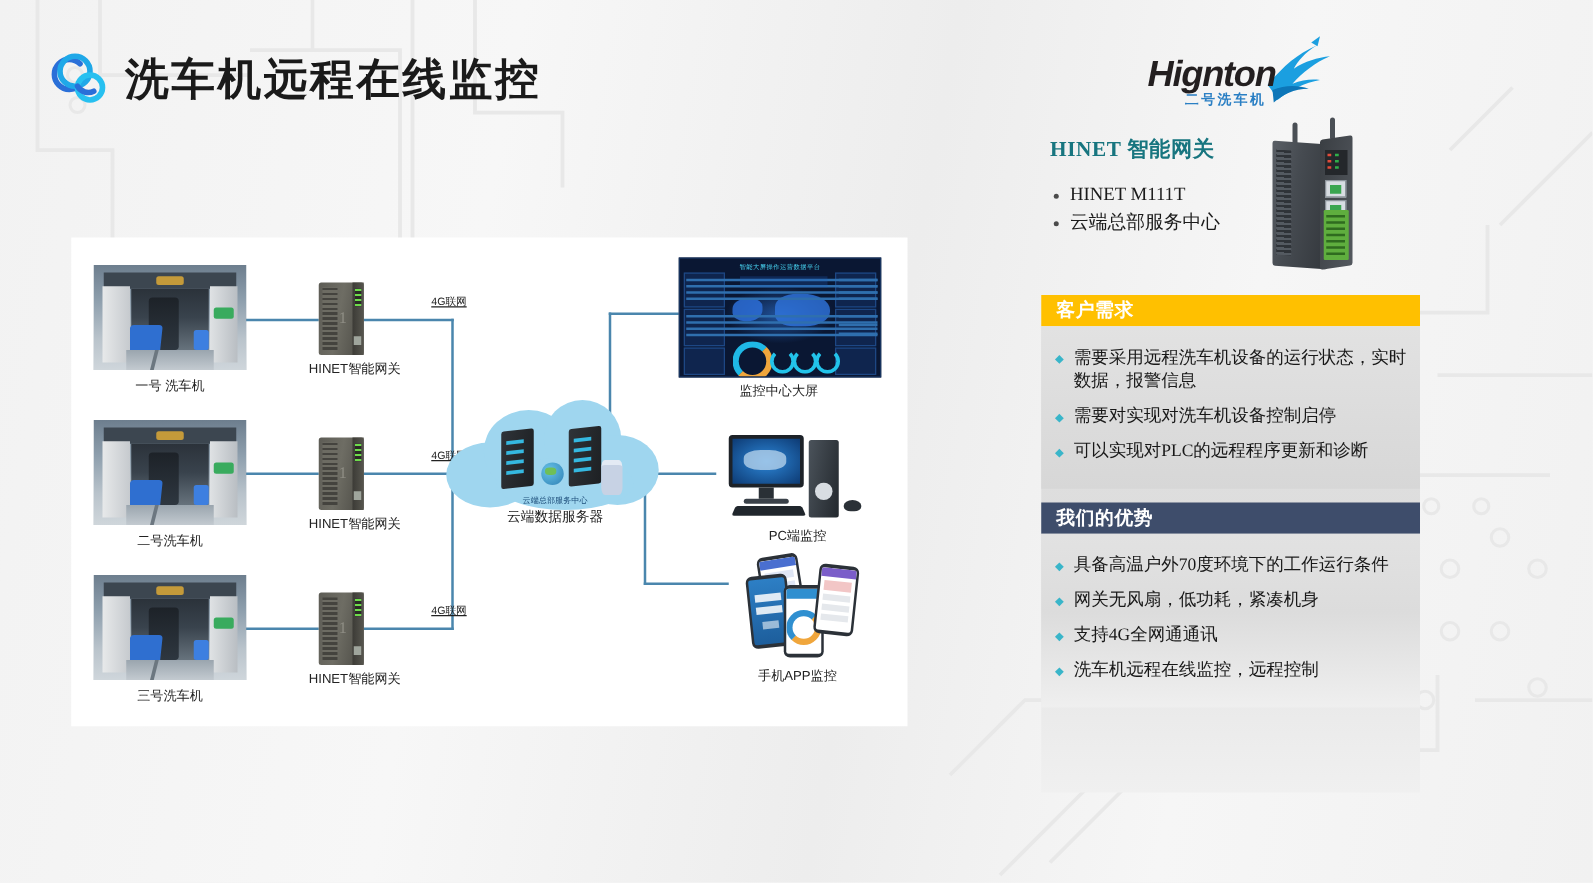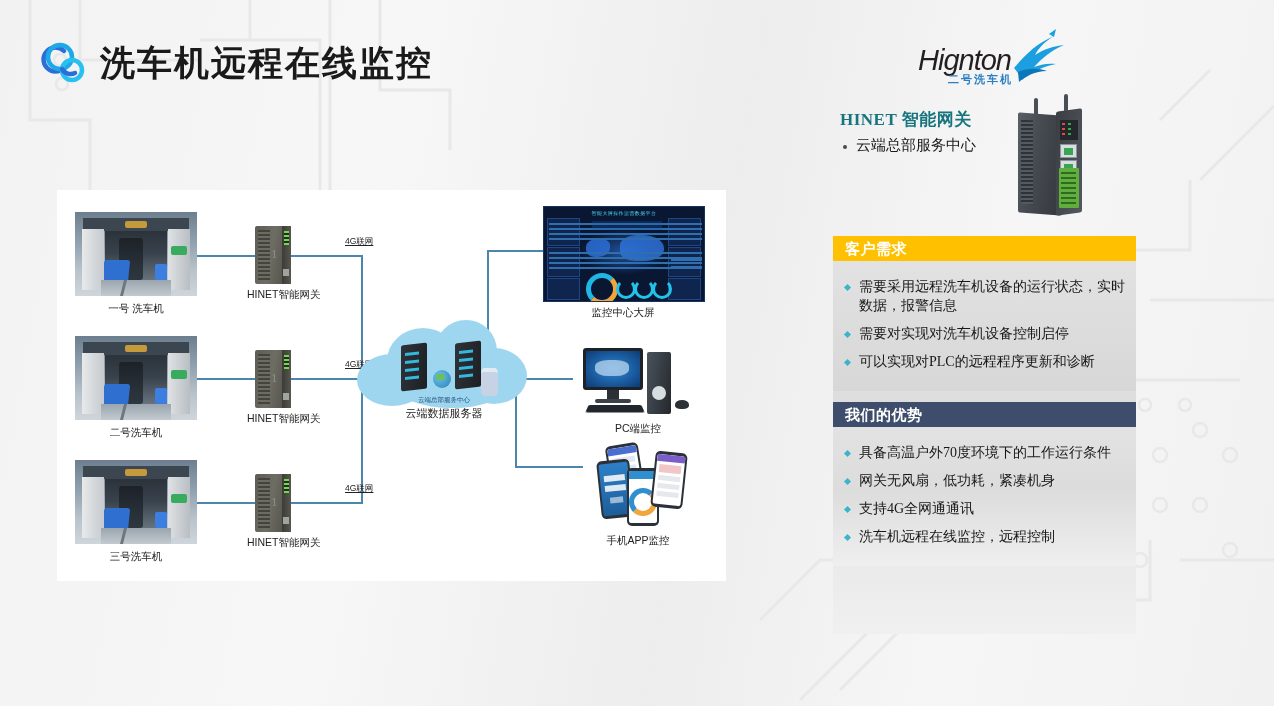--- a/index.html
+++ b/index.html
@@ -18,21 +18,21 @@
   .page-title{
     position:absolute;left:100px;top:40px;
     font-family:"Liberation Serif","DejaVu Serif",serif;
     font-size:35px;font-weight:700;color:#1a1a1a;letter-spacing:2px;
     white-space:nowrap;
   }
   .brand{position:absolute;right:34px;top:28px;width:150px;height:62px;}
   .brand-word{
     position:absolute;left:0;top:16px;
     font-family:"Liberation Sans",sans-serif;
-    font-size:29px;font-weight:400;font-style:italic;color:#231f20;
+    font-size:29px;font-weight:700;font-style:italic;color:#231f20;
     letter-spacing:-1px;
   }
   .brand-cn{
     position:absolute;left:30px;top:44px;
     font-family:"Liberation Sans",sans-serif;
     font-size:11px;font-weight:700;color:#2a7fc4;letter-spacing:2px;
   }
   
   .diagram-panel{
     position:absolute;left:57px;top:190px;width:669px;height:391px;
@@ -134,21 +134,21 @@
   
   .ph{position:absolute;border-radius:5px;background:#2b3138;padding:3px 2px;box-sizing:border-box;}
   .ph-scr{width:100%;height:100%;border-radius:2px;overflow:hidden;position:relative;}
   
   .ln{position:absolute;background:#4a86ad;}
   .lbl4g{position:absolute;font-size:8.5px;color:#222;white-space:nowrap;text-decoration:underline;}
   
   .right-col{position:absolute;left:833px;top:0;width:441px;height:706px;z-index:5;}
   .gw-block{position:absolute;left:0;top:108px;width:320px;}
   .gw-head{font-family:"Liberation Serif","DejaVu Serif",serif;
-    font-size:17px;font-weight:700;color:#17757f;letter-spacing:.5px;margin:0 0 5px 7px;}
+    font-size:17px;font-weight:700;color:#17757f;letter-spacing:.5px;margin:0 0 17px 7px;}
   .gw-li{font-family:"Liberation Serif","DejaVu Serif",serif;
     font-size:15px;color:#1b1b1b;margin:3px 0 3px 10px;white-space:nowrap;}
   .gw-li .dot{display:inline-block;width:4px;height:4px;border-radius:50%;
     background:#4b4b4b;vertical-align:middle;margin-right:9px;}
   
   .gw-photo{position:absolute;left:183px;top:-10px;width:72px;height:120px;}
   .gwp-ant{position:absolute;width:4px;height:18px;background:#4a4f55;border-radius:2px;}
   .gwp-body{position:absolute;left:2px;top:16px;width:44px;height:100px;
     background:linear-gradient(100deg,#5a5f66 0%,#464b51 40%,#33373c 100%);
     border-radius:2px;transform:skewY(4deg);}
@@ -455,20 +455,23 @@
   </div>
 </div>
 
 <div class="right-col">
 
   <div class="panel-bg"></div>
 
   <div class="gw-block">
     <div class="gw-head">HINET  智能网关</div>
     <div class="gw-li">
+      <span class="dot"></span><span>HINET   M111T</span>
+    </div>
+    <div class="gw-li">
       <span class="dot"></span><span>云端总部服务中心</span>
     </div>
 
     <div class="gw-photo">
       <div class="gwp-ant" style="left:18px;top:0;"></div>
       <div class="gwp-ant" style="left:48px;top:-4px;"></div>
       <div class="gwp-body"></div>
       <div class="gwp-vent"></div>
       <div class="gwp-face"></div>
       <div class="gwp-leds">

